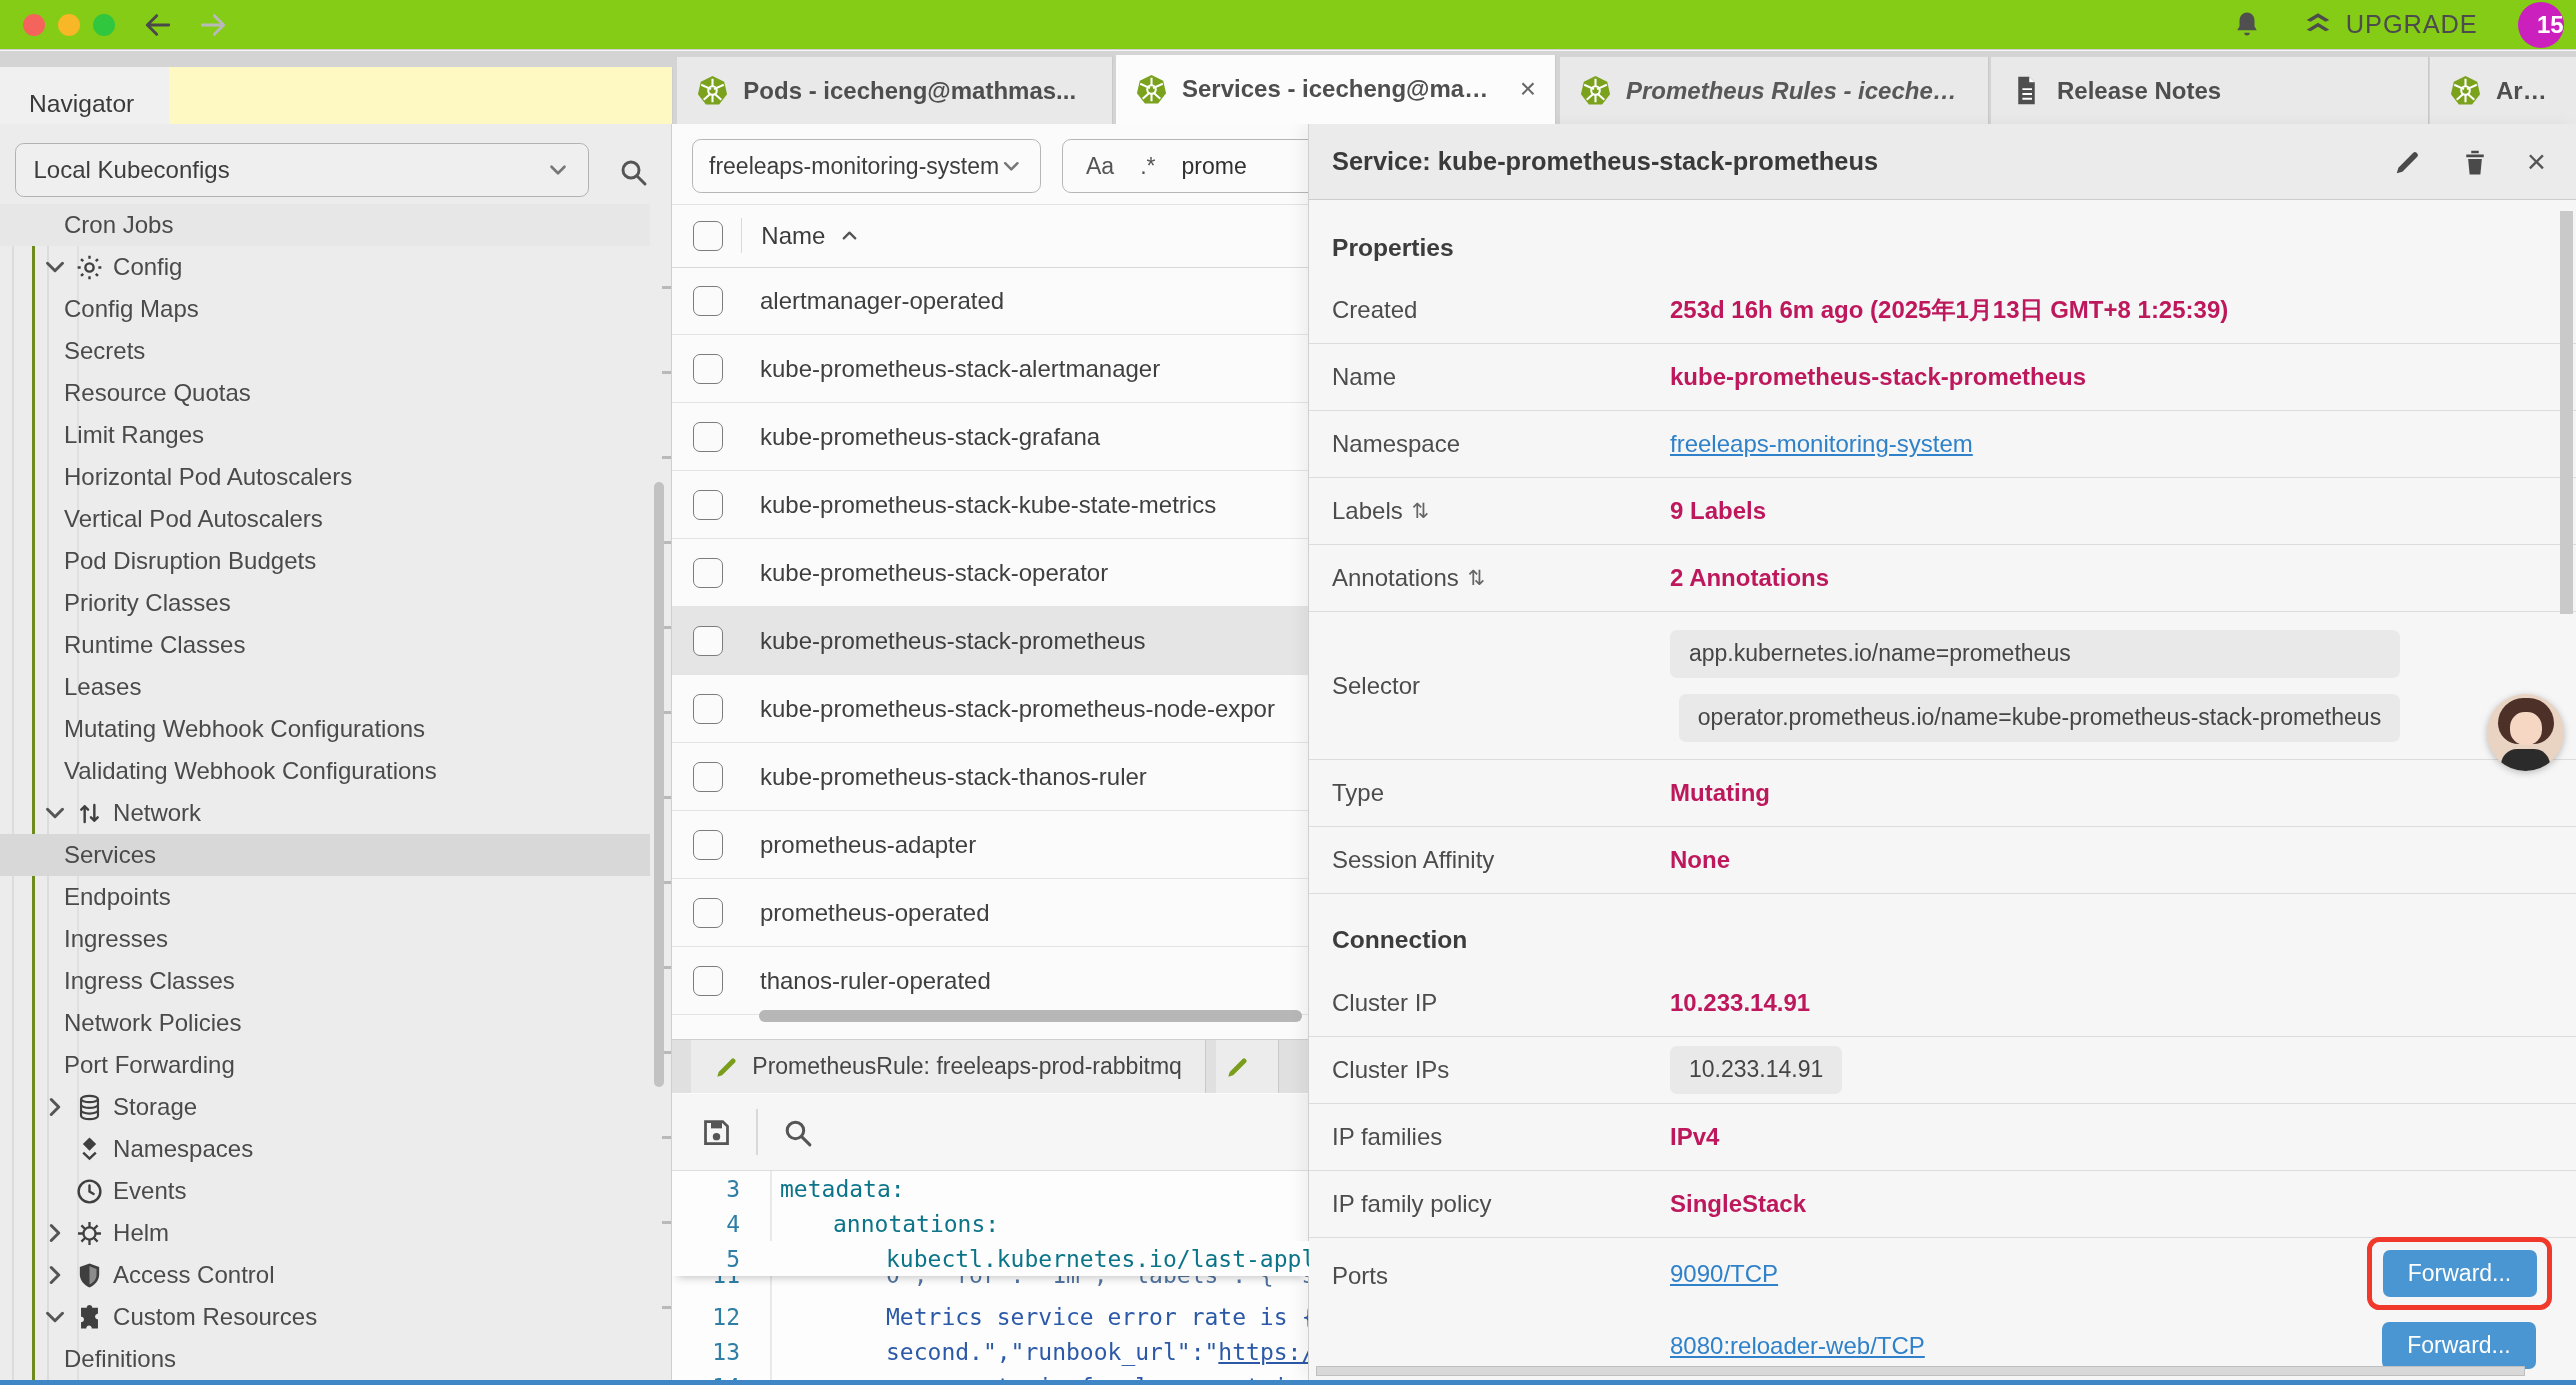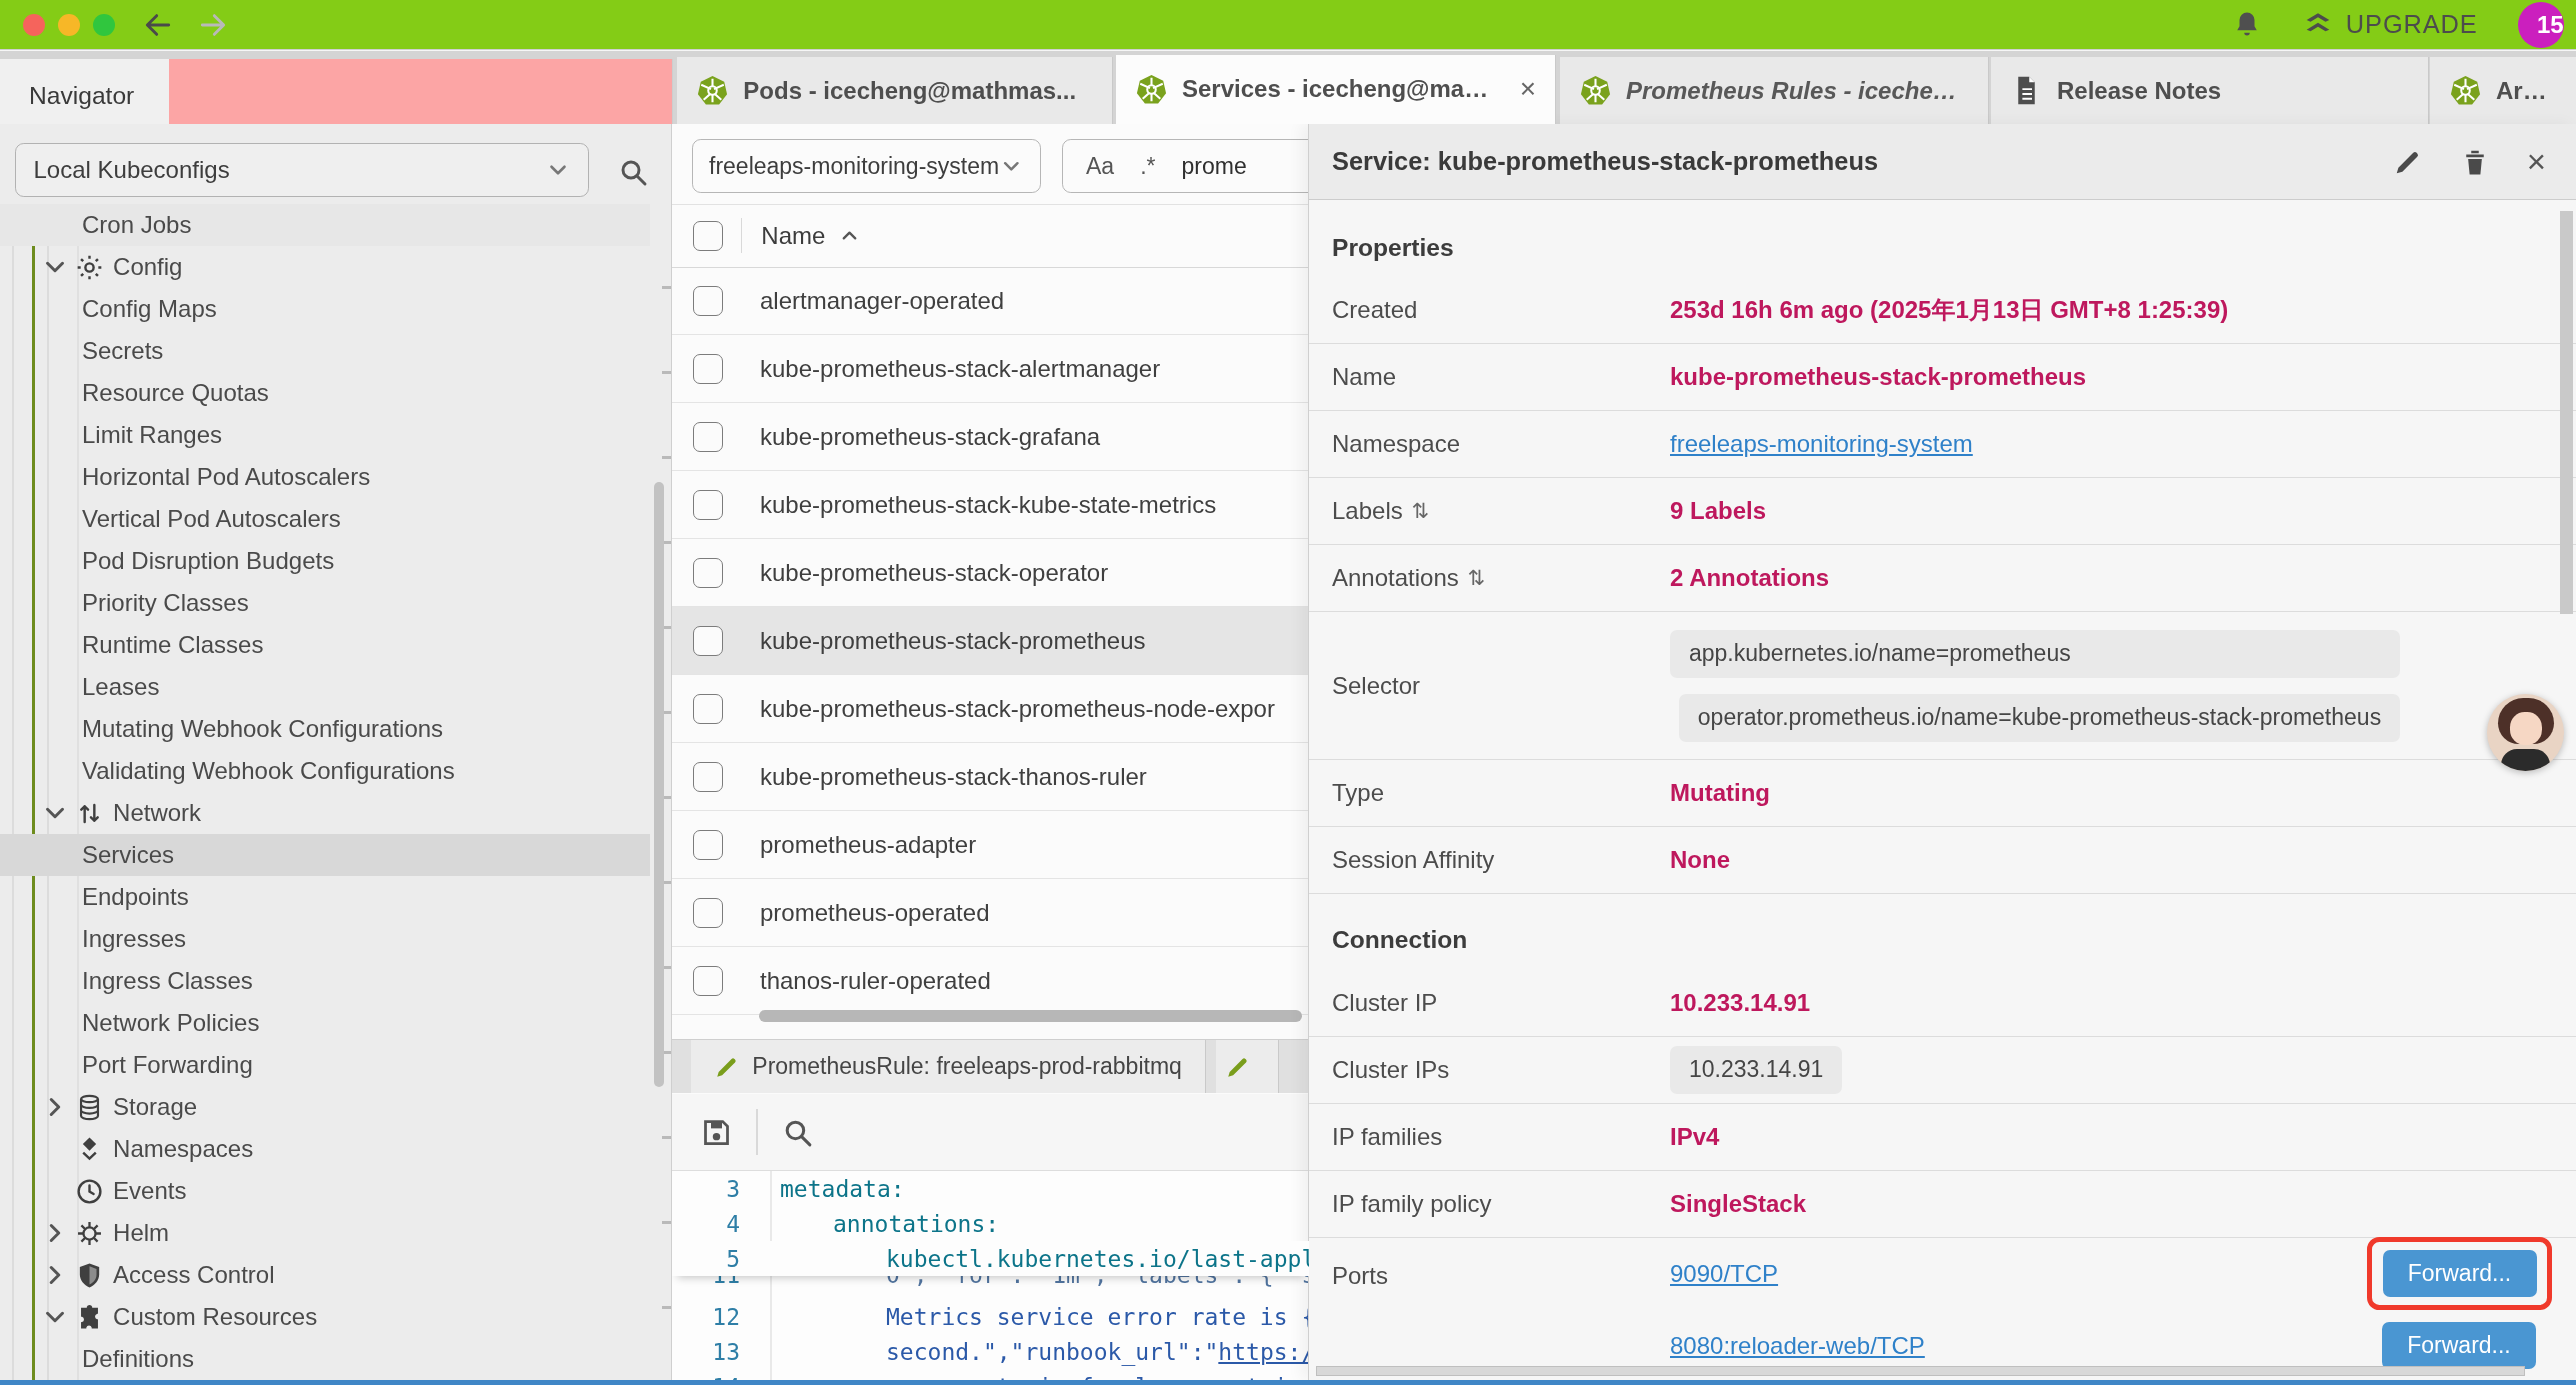--- a/index.html
+++ b/index.html
@@ -15,21 +15,21 @@
   .navarrows svg{width:32px;height:32px}
   .navarrows .fwd{color:#b9b9b9}
   .topbar-right{position:absolute;right:12.3px;top:0;height:49px;display:flex;align-items:center;gap:40px;}
   .bell{width:30px;height:30px;color:#4f4f4f}
   .upgrade{display:flex;align-items:center;gap:12.3px;color:#4c4c4c;font-size:25.4px;letter-spacing:0.9px;}
   .upgrade svg{width:32px;height:32px}
   .badge{width:46px;height:46px;border-radius:50%;background:#cb1fbe;color:#fff;font-size:24px;font-weight:bold;display:flex;align-items:center;justify-content:flex-end;}
 
   
   .tabstrip{position:absolute;left:0;top:51px;right:0;height:73px;background:#d4d4d4;}
-  .navzone{position:absolute;left:0;top:8px;width:672px;height:73px;background:#fca5a5;border-right:0.9px solid #cdcdcd;}
+  .navzone{position:absolute;left:0;top:16px;width:672px;height:73px;background:#fef9c3;border-right:0.9px solid #cdcdcd;}
   .navigator-tab{position:absolute;left:0;top:0;width:169px;height:73px;background:#f0f0f0;display:flex;align-items:center;padding-left:29px;font-size:24.6px;color:#3a3a3a;box-sizing:border-box;}
   .tabsrow{position:absolute;left:672px;top:0;right:0;height:73px;}
   .ktab{position:absolute;top:6.1px;height:67px;background:#e9e9e9;display:flex;align-items:center;gap:14px;padding:0 19px;font-size:24px;color:#4e4e4e;box-sizing:border-box;border-right:1.8px solid #c9c9c9;overflow:hidden;white-space:nowrap;}
   .ktab svg{width:33px;height:33px;flex:0 0 33px}
   .ktab .tlabel{overflow:hidden;text-overflow:ellipsis;font-weight:bold;}
   .ktab.italic .tlabel{font-style:italic;color:#585858}
   .ktab.active{top:3.5px;height:69px;background:#fcfcfc;z-index:2;}
   .ktab .tclose{margin-left:auto;color:#666;font-size:28px;padding-left:12.3px;}
   .ktab:nth-of-type(1){left:5.3px;width:436px}
   .ktab:nth-of-type(2){left:444px;width:440px}
@@ -38,21 +38,21 @@
   .ktab:nth-of-type(5){left:1758px;width:146px;border-right:none}
 
   
   .sidebar{position:absolute;left:0;top:124px;width:672px;bottom:5.3px;background:#ececec;border-right:1.8px solid #cfcfcf;box-sizing:border-box;overflow:hidden;}
   .kubeselect{position:absolute;left:15px;top:19px;width:574px;height:54px;border:1.8px solid #b2b2b2;border-radius:8.8px;box-sizing:border-box;display:flex;align-items:center;padding:0 17.5px;font-size:24px;color:#3d3d3d;background:#efefef;}
   .kubeselect svg{width:26px;height:26px;margin-left:auto;color:#777}
   .sidesearch{position:absolute;left:617px;top:32px;width:32px;height:32px;color:#555}
   .guide{position:absolute;top:80px;bottom:0;width:1.8px;background:#dcdcdc;}
   .guide.g1{left:12.3px}.guide.green{left:32px;width:2.6px;background:#6e8c1e}.guide.g2{left:47px}.guide.g3{left:77px;background:#e0e0e0}
   .navlist{position:absolute;left:0;top:80px;right:21px;bottom:0;}
-  .nav-item{height:42px;display:flex;align-items:center;font-size:24px;color:#4a4a4a;padding-left:82px;box-sizing:border-box;}
+  .nav-item{height:42px;display:flex;align-items:center;font-size:24px;color:#4a4a4a;padding-left:64px;box-sizing:border-box;}
   .nav-item.group{padding-left:40px;}
   .nav-item .chev{width:30px;height:30px;flex:0 0 30px;margin-right:5.3px;color:#555}
   .nav-item .nicon{width:29px;height:29px;flex:0 0 29px;margin-right:8.8px;color:#3f3f3f}
   .nav-item.selected{background:#d8d8d8}
   .nav-item.hover{background:#e7e7e7}
   .sb-thumb{position:absolute;right:7px;top:358px;width:10.5px;height:605px;background:#c2c2c2;border-radius:5.3px;}
   .sb-ticks{position:absolute;right:0;top:80px;bottom:0;width:8.8px;background:repeating-linear-gradient(to bottom,transparent 0 82px,#b9b9b9 82px 85px);}
 
   
   .listpanel{position:absolute;left:672px;top:124px;width:637px;bottom:5.3px;background:#fbfbfb;overflow:hidden;}

